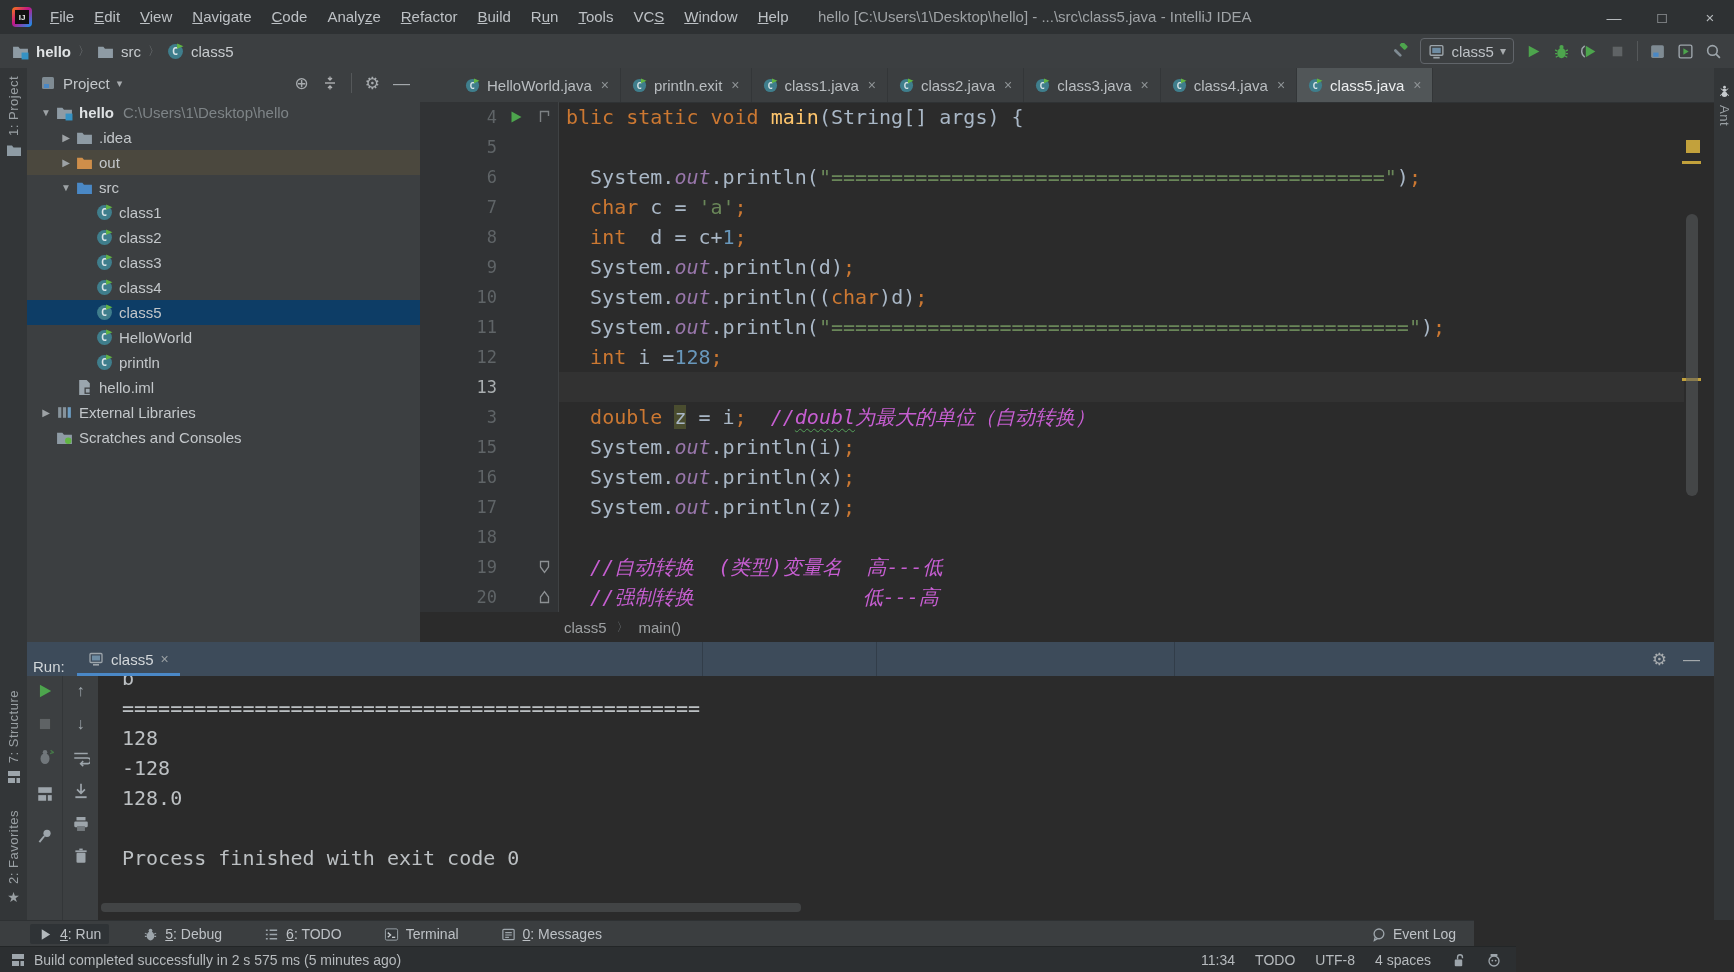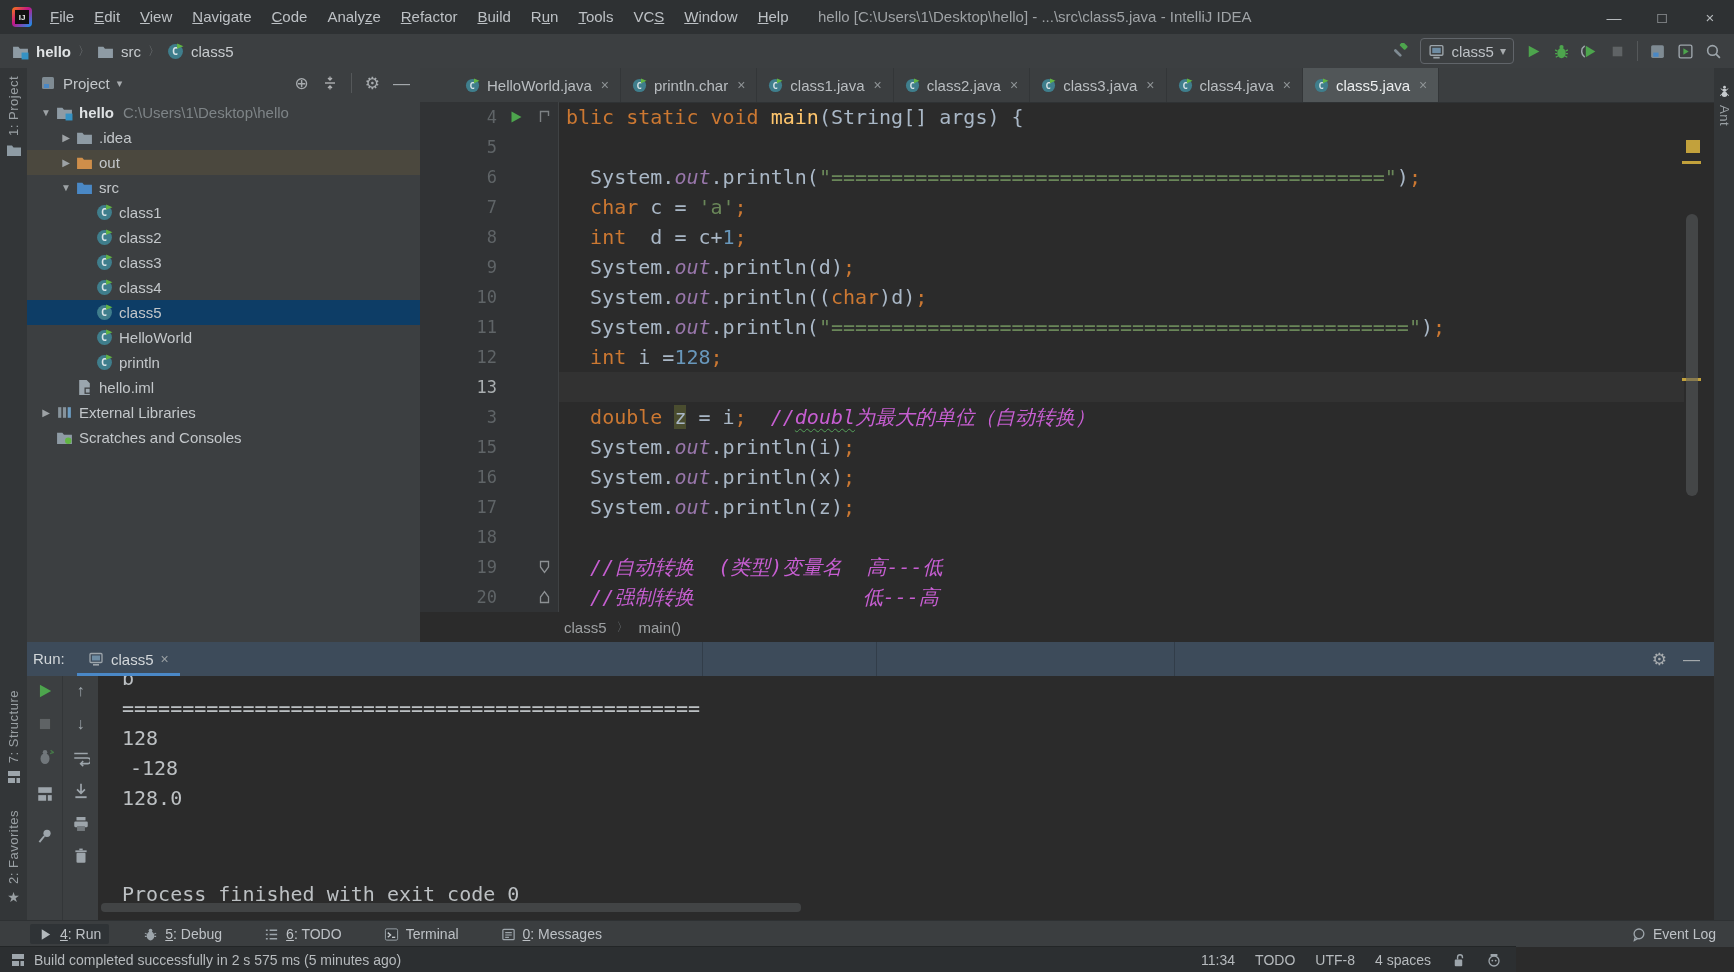--- a/index.html
+++ b/index.html
@@ -82,37 +82,37 @@
   .insp-square{position:absolute;left:1266px;top:38px;width:14px;height:13px;background:#c2a13c;}
   .insp-tick{position:absolute;left:1262px;width:19px;height:3px;background:#c2a13c;}
   .vthumb{position:absolute;left:1266px;top:112px;width:12px;height:282px;background:#5a5d5f;opacity:.55;border-radius:6px;}
   .crumbbar{position:absolute;left:0;top:544px;right:0;height:30px;background:#2b2b2b;display:flex;align-items:center;gap:10px;padding-left:144px;color:#9da0a2;}
   .crumbbar .sep{color:#6f7477;font-size:12px;}
 
   
   .runpanel{position:absolute;left:27px;top:642px;width:1687px;height:278px;background:#2b2b2b;}
   .runhead{position:absolute;left:0;top:0;right:0;height:34px;background:#3d4b5a;}
   .runhead .rdiv{position:absolute;top:0;bottom:0;width:1px;background:rgba(0,0,0,.18);}
-  .runlabel{position:absolute;left:6px;top:0;height:34px;line-height:34px;color:#d2d7da;}
+  .runlabel{position:absolute;left:6px;top:8px;height:34px;line-height:34px;color:#d2d7da;}
   .runtab{position:absolute;left:50px;top:0;height:34px;display:flex;align-items:center;gap:7px;padding:0 11px;}
   .runtab::after{content:"";position:absolute;left:0;right:0;bottom:0;height:3px;background:#4a88c7;}
   .runtab .x{color:#9aa0a3;font-size:14px;}
   .runhead-actions{position:absolute;right:14px;top:0;height:34px;display:flex;align-items:center;gap:16px;}
   .runbody{position:absolute;left:0;top:34px;right:0;height:244px;overflow:hidden;}
   .toolcol{position:absolute;top:0;bottom:0;background:#3c3f41;}
   .toolcol.c1{left:0;width:35px;}
   .toolcol.c2{left:35px;width:35px;border-left:1px solid #333638;border-right:1px solid #2c2e30;}
   .tbtn{position:absolute;left:50%;transform:translateX(-50%);width:18px;height:18px;display:flex;align-items:center;justify-content:center;}
   .tbtn .glyph{font-size:16px;color:#9da5ab;}
   .console{position:absolute;left:71px;top:0;right:0;bottom:0;background:#2b2b2b;}
   .constext{position:absolute;left:24px;top:-13px;font-family:"DejaVu Sans Mono",monospace;font-size:20px;line-height:30px;color:#bcc0c3;white-space:pre;}
   .cthumb{position:absolute;left:3px;top:227px;width:700px;height:9px;background:#5a5d5f;opacity:.5;border-radius:4px;}
 
   
-  .twbar{position:absolute;left:0;top:920px;width:1734px;height:26px;background:#3b3e40;border-top:1px solid #2e3133;}
+  .twbar{position:absolute;left:0;top:920px;width:1474px;height:26px;background:#3b3e40;border-top:1px solid #2e3133;}
   .twitems{position:absolute;left:30px;top:0;height:26px;display:flex;align-items:center;gap:26px;}
   .twitem{display:flex;align-items:center;gap:7px;font-size:14px;color:#bdc1c5;padding:2px 8px;border-radius:2px;}
   .twitem.active{background:#2f3336;}
   .eventlog{position:absolute;right:18px;top:0;height:26px;display:flex;align-items:center;gap:7px;font-size:14px;color:#bdc1c5;}
   .statusbar{position:absolute;left:0;top:946px;width:1516px;height:26px;background:#2c2f31;border-top:1px solid #232627;}
   .statusmsg{position:absolute;left:34px;top:0;height:26px;line-height:26px;font-size:14px;color:#b6babd;}
   .statusicon{position:absolute;left:10px;top:5px;}
   .statusright{position:absolute;right:14px;top:0;height:26px;display:flex;align-items:center;gap:20px;font-size:14px;color:#b6babd;}
 </style>
 </head>
@@ -476,21 +476,21 @@
           <span class="x">×</span>
         </div>
         <div class="tab">
           <span style="width: 15px; height: 15px;">
             <svg width="100%" height="100%" viewBox="0 0 16 16">
               <circle cx="8" cy="8" r="7" fill="#3f7e8c"></circle>
               <text x="7.6" y="11.4" font-size="9.5" text-anchor="middle" fill="#d9e4e7" font-family="monospace" font-weight="bold">C</text>
               <path d="M9.5 0.5 L15.5 3 L9.5 5.5 Z" fill="#62b543"></path>
             </svg>
           </span>
-          <span>println.char</span>
+          <span>println.exit</span>
           <span class="x">×</span>
         </div>
         <div class="tab">
           <span style="width: 15px; height: 15px;">
             <svg width="100%" height="100%" viewBox="0 0 16 16">
               <circle cx="8" cy="8" r="7" fill="#3f7e8c"></circle>
               <text x="7.6" y="11.4" font-size="9.5" text-anchor="middle" fill="#d9e4e7" font-family="monospace" font-weight="bold">C</text>
               <path d="M9.5 0.5 L15.5 3 L9.5 5.5 Z" fill="#62b543"></path>
             </svg>
           </span>
@@ -728,21 +728,21 @@
           </span>
         <span class="tbtn" style="top:171px;">
             <svg width="100%" height="100%" viewBox="0 0 16 16">
               <rect x="4" y="5" width="8" height="9" rx="1" fill="#9da5ab"></rect>
               <rect x="3" y="3" width="10" height="1.6" fill="#9da5ab"></rect>
               <rect x="6.5" y="1.4" width="3" height="1.6" fill="#9da5ab"></rect>
             </svg>
           </span>
       </div>
       <div class="console">
-        <div class="constext" id="consolelines"><div style="height: 30px;">b</div><div style="height: 30px;">================================================</div><div style="height: 30px;">128</div><div style="height: 30px; margin-left: 8px;">-128</div><div style="height: 30px;">128.0</div><div style="height: 30px;"></div><div style="height: 30px; margin-top: 36px;">Process finished with exit code 0</div></div>
+        <div class="constext" id="consolelines"><div style="height: 30px;">b</div><div style="height: 30px;">================================================</div><div style="height: 30px;">128</div><div style="height: 30px;">-128</div><div style="height: 30px;">128.0</div><div style="height: 30px;"></div><div style="height: 30px;">Process finished with exit code 0</div></div>
         <div class="cthumb"></div>
       </div>
     </div>
   </div>
 
   <div class="twbar">
     <div class="twitems" id="twitems">
         <div class="twitem active">
           <span style="width: 15px; height: 15px;">
             <svg width="100%" height="100%" viewBox="0 0 16 16">

